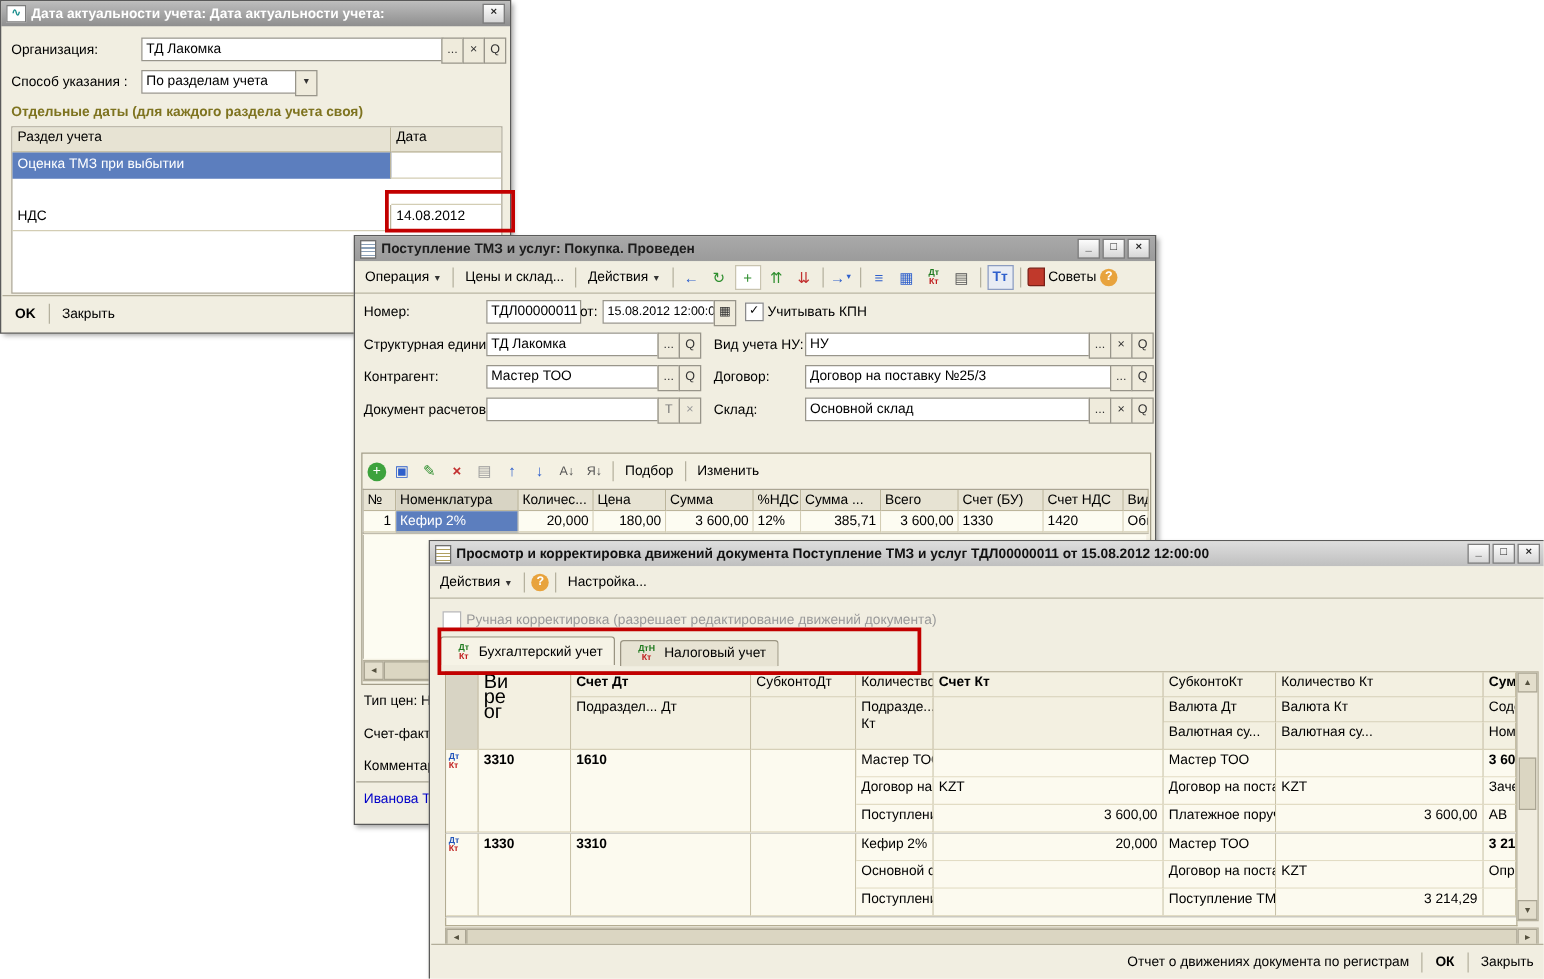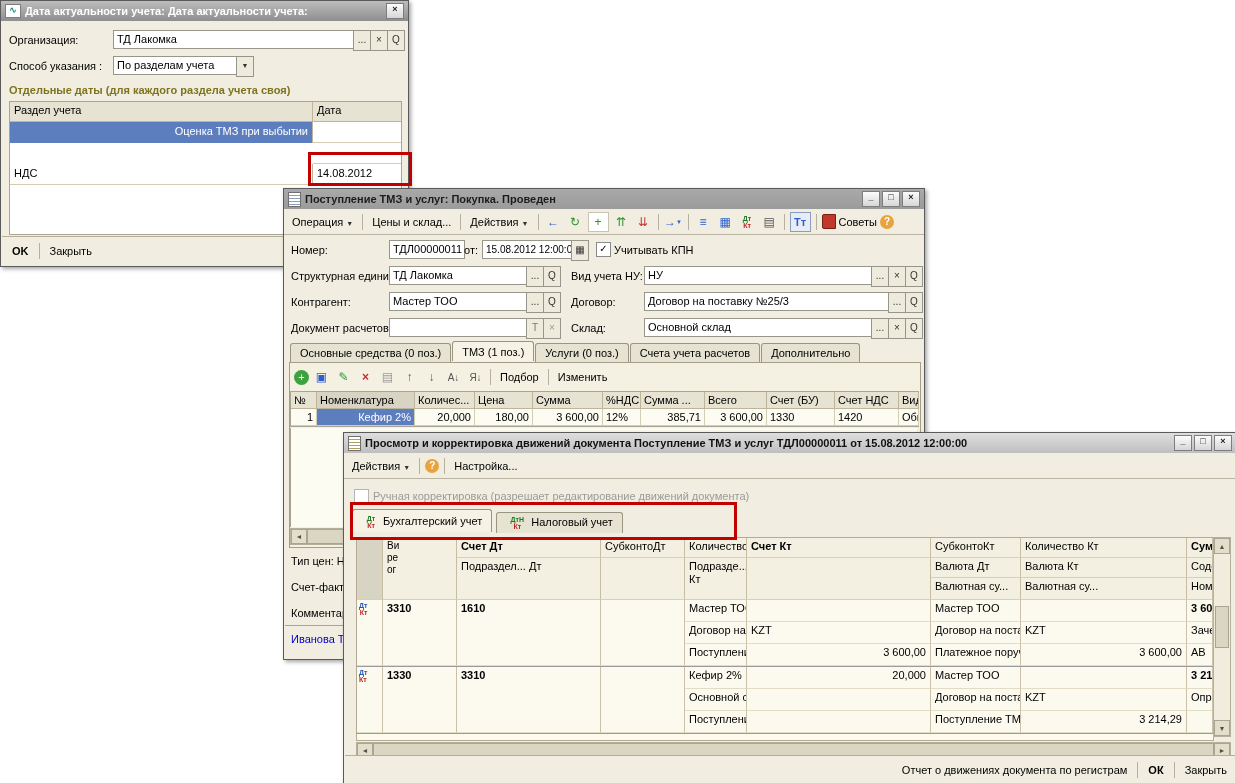--- a/index.html
+++ b/index.html
@@ -38,21 +38,21 @@
            display:inline-flex;align-items:center;justify-content:center;flex:0 0 auto;}
   .tab{display:inline-block;border:1px solid #9a9482;border-bottom:none;border-radius:3px 3px 0 0;padding:3px 9px 3px 9px;
        background:#E7E3D3;margin-right:1px;position:relative;top:1px;white-space:nowrap;}
   .tab.active{background:#F6F3E6;top:0;padding-top:4px;z-index:2;}
   .panel{position:absolute;border:1px solid #a39d89;background:#F4F1E3;}
   .grid{position:absolute;display:grid;}
   .hc{background:#E7E3D3;border-right:1px solid #bcb59b;border-bottom:1px solid #bcb59b;padding:2px 3px;white-space:nowrap;overflow:hidden;}
   .hc.pressed{background:#D8D4C4;}
   .bc{background:#FDFCF2;border-right:1px solid #d3cdb4;border-bottom:1px solid #d3cdb4;padding:2px 3px;white-space:nowrap;overflow:hidden;}
   .num{text-align:right;}
-  .sel{background:#5C7EBE;color:#fff;text-align:right;}
+  .sel{background:#5C7EBE;color:#fff;}
   .cb{position:absolute;width:13px;height:13px;background:#fff;border:1px solid #8a8a8a;text-align:center;line-height:12px;font-size:10px;}
   .cb.dis{border-color:#b5b5b5;}
   .scrollH{position:absolute;height:15px;background:#F0ECDE;border:1px solid #b5b09c;display:flex;align-items:stretch;}
   .scrollV{position:absolute;width:16px;background:#F0ECDE;border:1px solid #b5b09c;display:flex;flex-direction:column;align-items:stretch;}
   .sarr{background:#E3DECC;border:1px solid #aaa593;color:#55513f;font-size:7px;display:flex;align-items:center;justify-content:center;flex:0 0 14px;}
   .sthumb{background:#DBD6C2;border:1px solid #aaa593;}
   .link{color:#0000C8;}
   .redbox{position:absolute;border:3px solid #C20000;z-index:9;pointer-events:none;}
   .sechdr{font-weight:bold;color:#7E731F;}
   .w3hc{background:#F3F0E1;border-right:1px solid #c5bea4;border-bottom:1px solid #d6d0b8;padding:2px 4px;white-space:nowrap;overflow:hidden;}
@@ -181,23 +181,20 @@
     <span class="lbl" style="left:7px;top:133px;">Документ расчетов:</span>
     <span class="inp" style="left:105px;top:129px;width:130px;"></span>
     <span class="sbtn" style="left:242px;top:129px;color:#777;">Т</span>
     <span class="sbtn" style="left:259px;top:129px;color:#999;">×</span>
     <span class="lbl" style="left:287px;top:133px;">Склад:</span>
     <span class="inp" style="left:360px;top:129px;width:220px;">Основной склад</span>
     <span class="sbtn" style="left:587px;top:129px;">...</span>
     <span class="sbtn" style="left:604px;top:129px;">×</span>
     <span class="sbtn" style="left:621px;top:129px;">Q</span>
 
-    <div class="abs" style="left:6px;top:152px;width:628px;height:22px;z-index:2;">
-      <span class="tab">Основные средства (0 поз.)</span><span class="tab active">ТМЗ (1 поз.)</span><span class="tab">Услуги (0 поз.)</span><span class="tab">Счета учета расчетов</span><span class="tab">Дополнительно</span>
-    </div>
     <div class="panel" style="left:5px;top:173px;width:630px;height:184px;"></div>
 
     <div class="toolbar" style="left:6px;top:177px;width:620px;height:22px;border-bottom:none;background:transparent;">
       <span class="ico" style="background:#3da23d;color:#fff;border-radius:50%;width:15px;height:15px;font-size:11px;">+</span>
       <span class="ico c-blue">▣</span>
       <span class="ico c-green">✎</span>
       <span class="ico c-red" style="font-weight:bold;">×</span>
       <span class="ico c-gray">▤</span>
       <span class="ico c-blue">↑</span>
       <span class="ico c-blue">↓</span>
@@ -283,21 +280,21 @@
 
     <div class="grid" style="left:12px;top:104px;width:856px;grid-template-columns:26px 74px 144px 84px 62px 184px 90px 166px 26px;grid-template-rows:20px 20px 22px;border:1px solid #b3ac92;border-bottom:2px solid #8f8f8f;background:#F3F0E1;">
       <div class="w3hc" style="grid-row:1/4;background:#D8D4C4;"></div>
       <div class="w3hc" style="font-weight:bold;">Счет Дт</div>
       <div class="w3hc">СубконтоДт</div>
       <div class="w3hc">Количество Дт</div>
       <div class="w3hc" style="font-weight:bold;">Счет Кт</div>
       <div class="w3hc">СубконтоКт</div>
       <div class="w3hc">Количество Кт</div>
       <div class="w3hc" style="font-weight:bold;">Сумма</div>
-      <div class="w3hc" style="grid-row:1/4;white-space:normal;font-size:10px;line-height:12px;">
+      <div class="w3hc" style="grid-row:1/4;white-space:normal;font-size:16px;line-height:12px;">
           <div>Ви</div>
           <div>ре</div>
           <div>ог</div>
         </div>
       <div class="w3hc" style="grid-row:2/4;white-space:normal;line-height:13px;">Подраздел... Дт</div>
       <div class="w3hc" style="grid-row:2/4;"></div>
       <div class="w3hc">Валюта Дт</div>
       <div class="w3hc" style="grid-row:2/4;white-space:normal;line-height:13px;">Подразде... Кт</div>
       <div class="w3hc" style="grid-row:2/4;"></div>
       <div class="w3hc">Валюта Кт</div>

